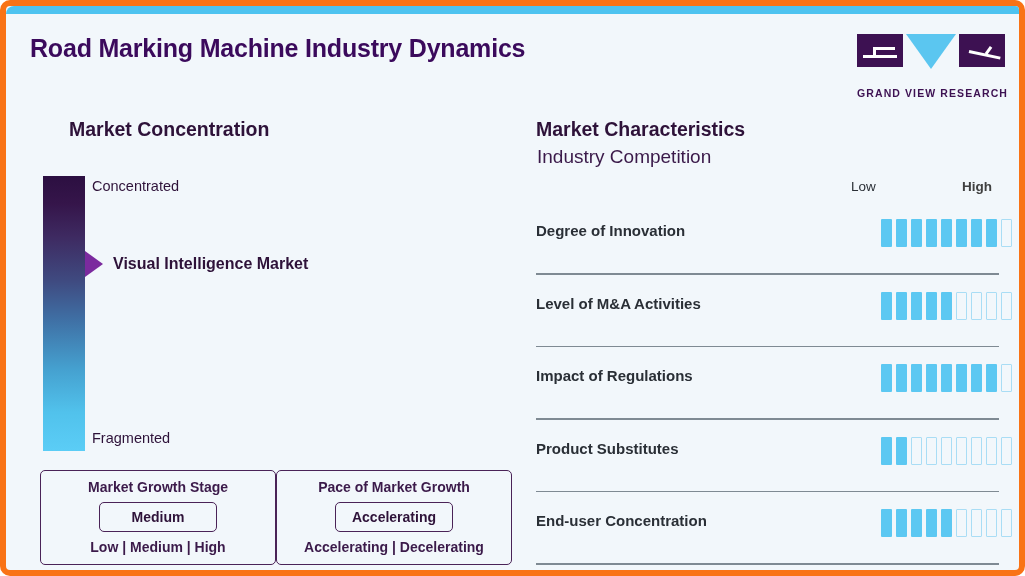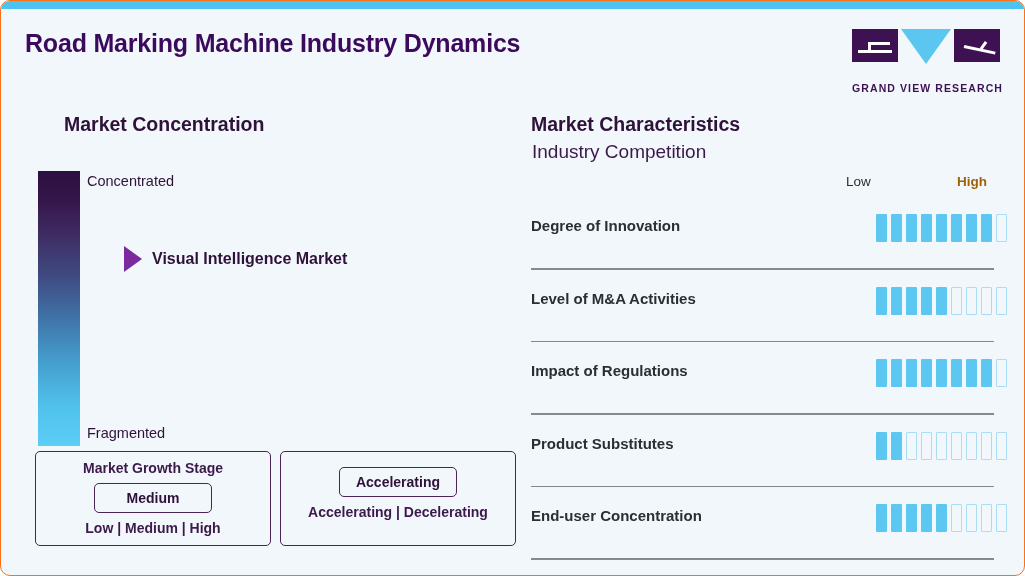--- a/index.html
+++ b/index.html
@@ -9,21 +9,21 @@
     height: 576px;
     background: #ffffff;
     font-family: "Liberation Sans", sans-serif;
   }
 
   #page {
     position: relative;
     width: 1025px;
     height: 576px;
     background: #f2f7fb;
-    border: 1px solid #f97316;
+    border: 6px solid #f97316;
     border-radius: 10px;
     overflow: hidden;
   }
 
   
   #top-accent {
     position: absolute;
     top: 0; left: 0;
     width: 1025px;
     height: 8px;
@@ -142,41 +142,39 @@
     color: #2e1239;
     white-space: nowrap;
   }
 
   #market-marker {
     position: absolute;
     left: 79px; top: 155px;
     display: flex;
     align-items: center;
     gap: 10px;
-    padding-left: 44px;
   }
   #marker-arrow {
     width: 0; height: 0;
     border-top: 13px solid transparent;
     border-bottom: 13px solid transparent;
     border-left: 18px solid #7b2a9e;
   }
   #marker-label {
     font-size: 16px;
     font-weight: bold;
     color: #2e1239;
     white-space: nowrap;
   }
 
   
   #info-boxes {
     position: absolute;
-    left: 34px; top: 360px;
+    left: 34px; top: 374px;
     display: flex;
-    gap: 9px;
   }
   .info-box {
     border: 1.4px solid #4a2357;
     border-radius: 5px;
     background: #f2f7fb;
     padding: 8px 12px 9px 12px;
     text-align: center;
     width: 236px;
   }
   .info-box-title {
@@ -235,21 +233,21 @@
     left: 333px; top: 83px;
     font-size: 13.5px;
     font-weight: normal;
     color: #2a2f36;
   }
   #scale-high {
     position: absolute;
     left: 444px; top: 83px;
     font-size: 13.5px;
     font-weight: bold;
-    color: #a16207;
+    color: #404040;
   }
 
   #char-rows {
     position: absolute;
     left: 18px; top: 106px;
     width: 476px;
   }
   .char-row {
     position: relative;
     height: 72.5px;
@@ -329,20 +327,21 @@
 
       <div class="info-box">
         <div class="info-box-title">Market Growth Stage</div>
         <div class="info-box-value-wrap">
           <span class="info-box-value">Medium</span>
         </div>
         <div class="info-box-scale">Low | Medium | High</div>
       </div>
 
       <div class="info-box">
+        <div class="info-box-title">Pace of Market Growth</div>
         <div class="info-box-value-wrap">
           <span class="info-box-value">Accelerating</span>
         </div>
         <div class="info-box-scale">Accelerating | Decelerating</div>
       </div>
 
     </div>
   </div>
 
   <div id="right-col">

